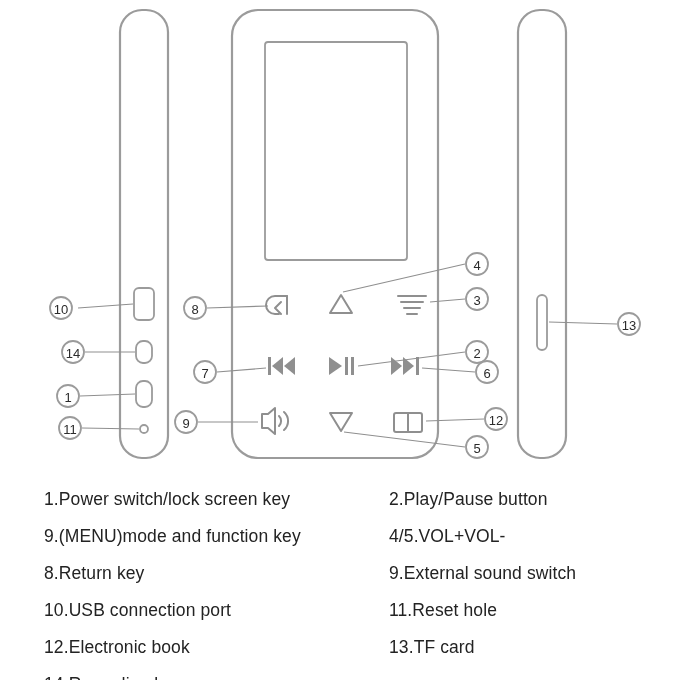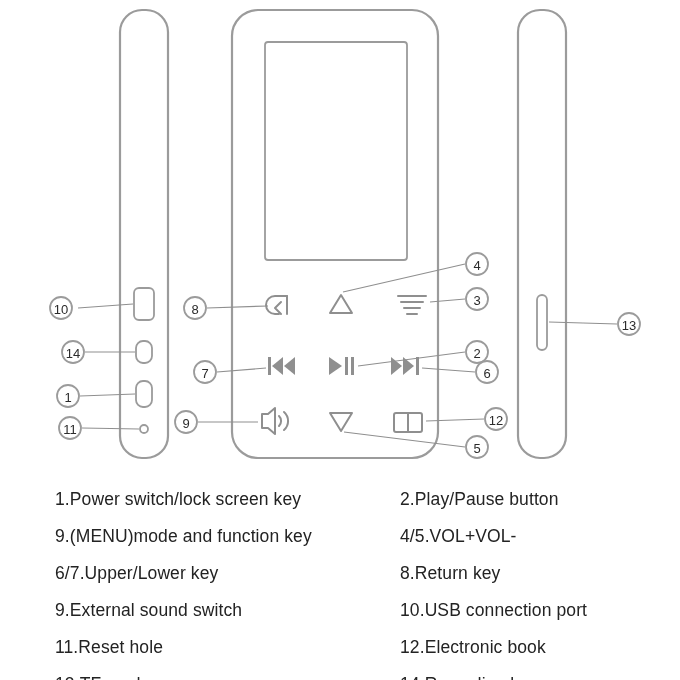--- a/index.html
+++ b/index.html
@@ -26,21 +26,21 @@
     top: 0;
     width: 680px;
     height: 470px;
   }
   .legend {
     position: absolute;
     left: 0;
     top: 470px;
     width: 552px;
     height: 210px;
-    padding: 10px 0 0 15px;
+    padding: 10px 0 0 4px;
     box-sizing: border-box;
   }
   .legend-grid {
     display: grid;
     grid-template-columns: 345px 335px;
     grid-auto-rows: 37px;
     align-items: center;
     padding-left: 40px;
     box-sizing: border-box;
   }
@@ -223,21 +223,20 @@
       </g>
     </svg>
   </div>
 
   <div class="legend">
     <div class="legend-grid">
       <div class="legend-item">1.Power switch/lock screen key</div>
       <div class="legend-item">2.Play/Pause button</div>
       <div class="legend-item">9.(MENU)mode and function key</div>
       <div class="legend-item">4/5.VOL+VOL-</div>
-      <div class="legend-item">6/7.Upper/Lower key</div>
       <div class="legend-item">8.Return key</div>
       <div class="legend-item">9.External sound switch</div>
       <div class="legend-item">10.USB connection port</div>
       <div class="legend-item">11.Reset hole</div>
       <div class="legend-item">12.Electronic book</div>
       <div class="legend-item">13.TF card</div>
       <div class="legend-item">14.Recording key</div>
     </div>
   </div>
 

